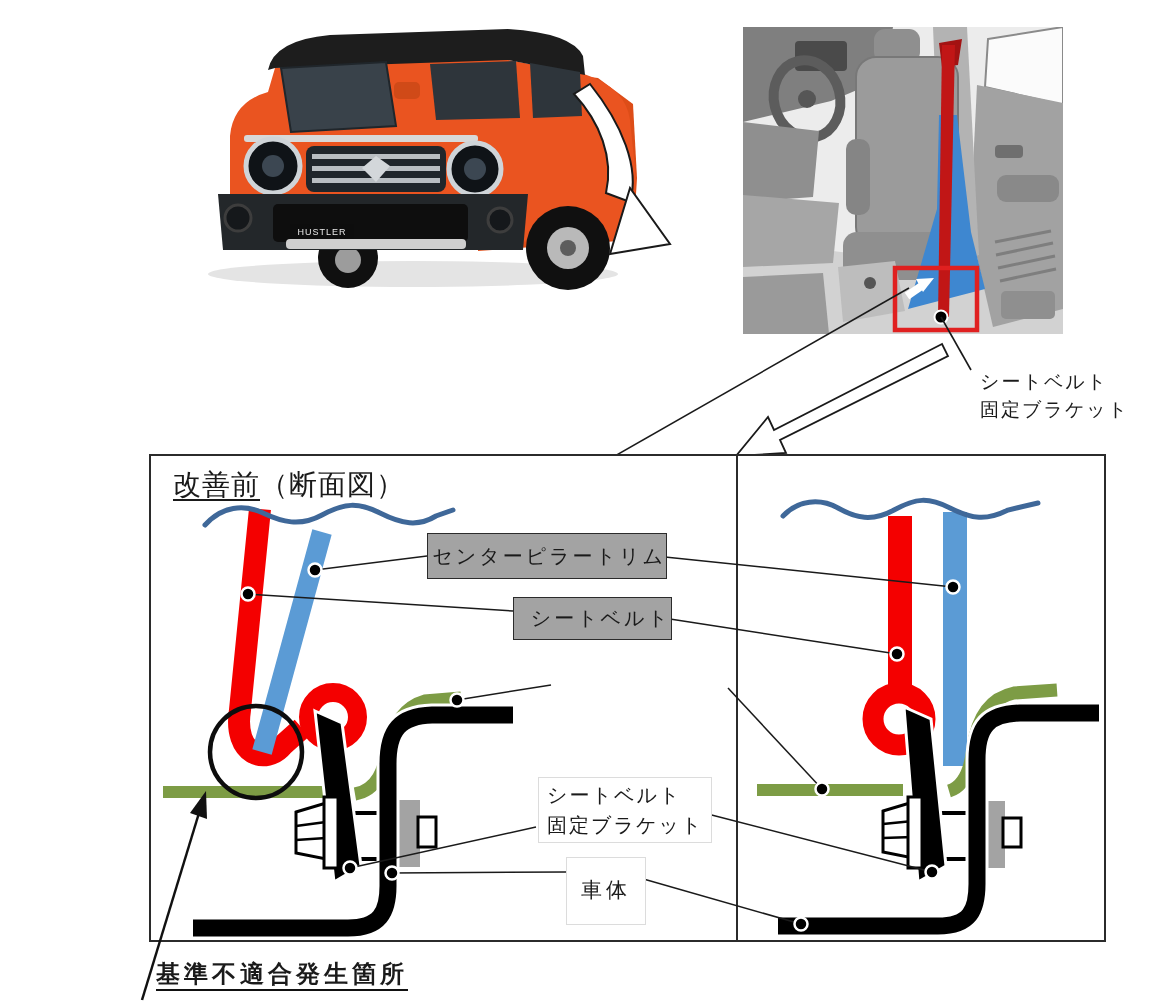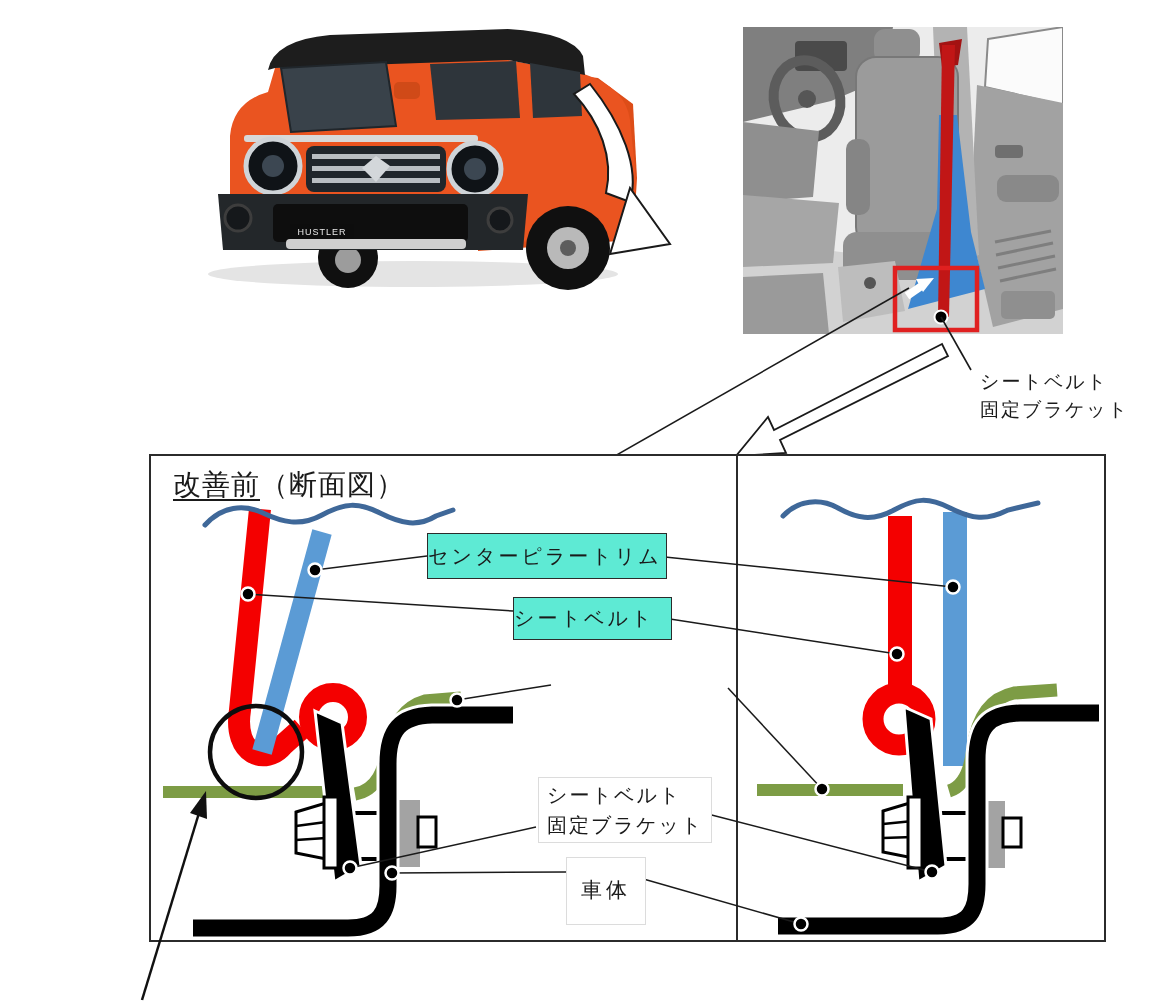--- a/index.html
+++ b/index.html
@@ -2,22 +2,22 @@
 <html style="--belt-red: #f40000; --trim-blue: #5b9bd5; --wave-blue: #3f6899; --carpet-green: #7d9c45; --metal-gray: #a3a3a3; --outline-black: #1a1a1a; --highlight-red: #e02020; --car-orange: #ea5420; --car-roof: #1d1d1d; --interior-trim-blue: #3e87d0; --interior-belt-red: #c11616;"><head>
 <meta charset="utf-8">
 <style>
   html,body{margin:0;padding:0;background:#fff;}
   #stage{position:relative;width:1173px;height:1007px;background:#fff;overflow:hidden;
          font-family:"Liberation Serif","DejaVu Serif",serif;color:#1a1a1a;border-radius:28px;}
   #stage svg{position:absolute;left:0;top:0;}
   .abs{position:absolute;}
   .panel-title{font-size:28px;letter-spacing:1px;white-space:nowrap;}
   .panel-title .u{text-decoration:underline;text-underline-offset:5px;}
-  .callout-box{position:absolute;border:1.5px solid #2b2b2b;background:#5eead4;
-               display:flex;align-items:center;justify-content:flex-start;
+  .callout-box{position:absolute;border:1.5px solid #2b2b2b;background:#a3a3a3;
+               display:flex;align-items:center;justify-content:flex-end;
                font-size:20px;letter-spacing:3px;white-space:nowrap;}
   .soft-label{position:absolute;background:#fff;border:1px solid #dcdcdc;
               font-size:20px;letter-spacing:2px;line-height:1.5;padding:2px 8px;white-space:nowrap;}
   .plain-label{position:absolute;background:transparent;font-size:20px;letter-spacing:2px;
                line-height:1.45;white-space:nowrap;}
   .footnote{font-size:24px;font-weight:bold;letter-spacing:4px;border-bottom:2.5px solid #111;
             padding-bottom:2px;white-space:nowrap;}
 </style>
 </head>
 <body>
@@ -249,14 +249,17 @@
 
   <div class="soft-label" style="left:566px;top:857px;padding:17px 14px;font-size:21px;letter-spacing:4px;">
     <span>車体</span>
   </div>
 
   <div class="plain-label" style="left:980px;top:368px;font-size:19px;">
     <div>シートベルト</div>
     <div>固定ブラケット</div>
   </div>
 
+  <div class="abs" style="left:156px;top:958px;">
+    <span class="footnote">基準不適合発生箇所</span>
+  </div>
 
 </div>
 
 </body></html>

